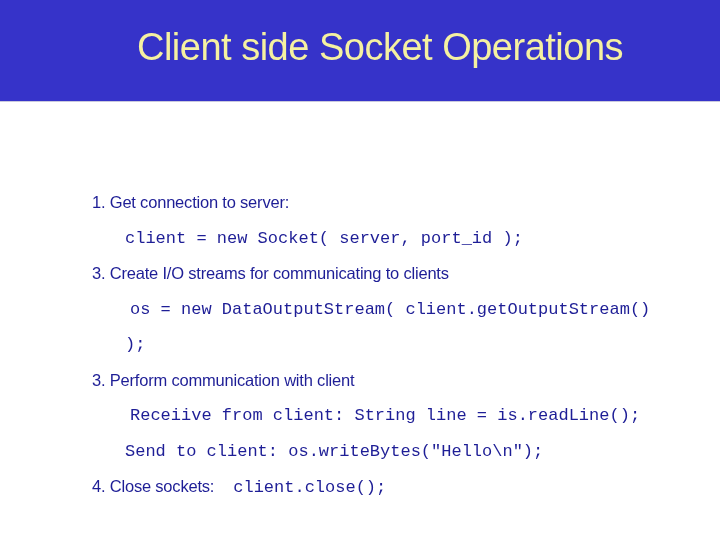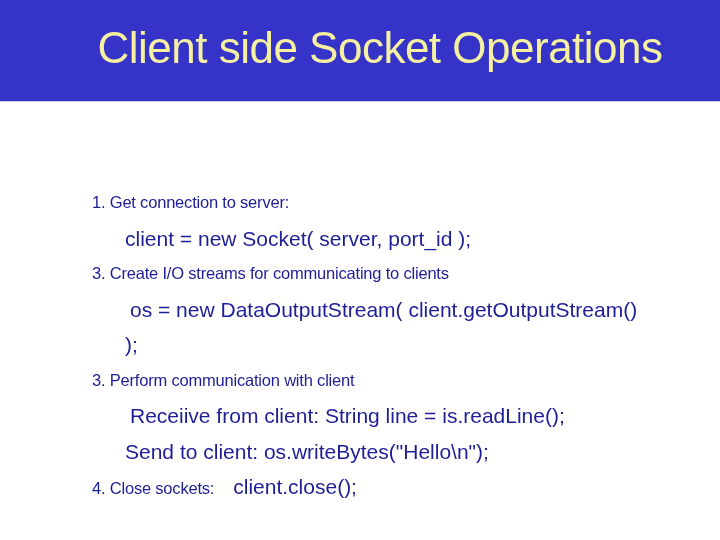--- a/index.html
+++ b/index.html
@@ -24,41 +24,41 @@
     display: flex;
     align-items: center;
     justify-content: center;
     padding-left: 40px;
     padding-bottom: 6px;
   }
   .title {
     margin: 9px;
     font-family: "Liberation Sans", "DejaVu Sans", sans-serif;
     font-weight: 400;
-    font-size: 44px;
+    font-size: 38px;
     letter-spacing: -0.5px;
     color: #f5f1a1;
   }
   .body {
     padding: 77px 0 0 80px;
     font-family: "Liberation Sans", "DejaVu Sans", sans-serif;
     color: #1e1e96;
   }
   .line {
     margin: 12px;
     line-height: 23.5px;
     white-space: pre;
   }
   .text {
     font-size: 16.5px;
     letter-spacing: -0.2px;
   }
   .code {
-    font-family: Liberation Sans, sans-serif;
-    font-size: 21px;
+    font-family: Liberation Mono, monospace;
+    font-size: 17px;
   }
   .ind-a { padding-left: 33px; }
   .ind-b { padding-left: 38px; }
   .mixed .code { margin-left: 19px; }
 </style>
 </head>
 <body>
 
 <div class="slide">
 

